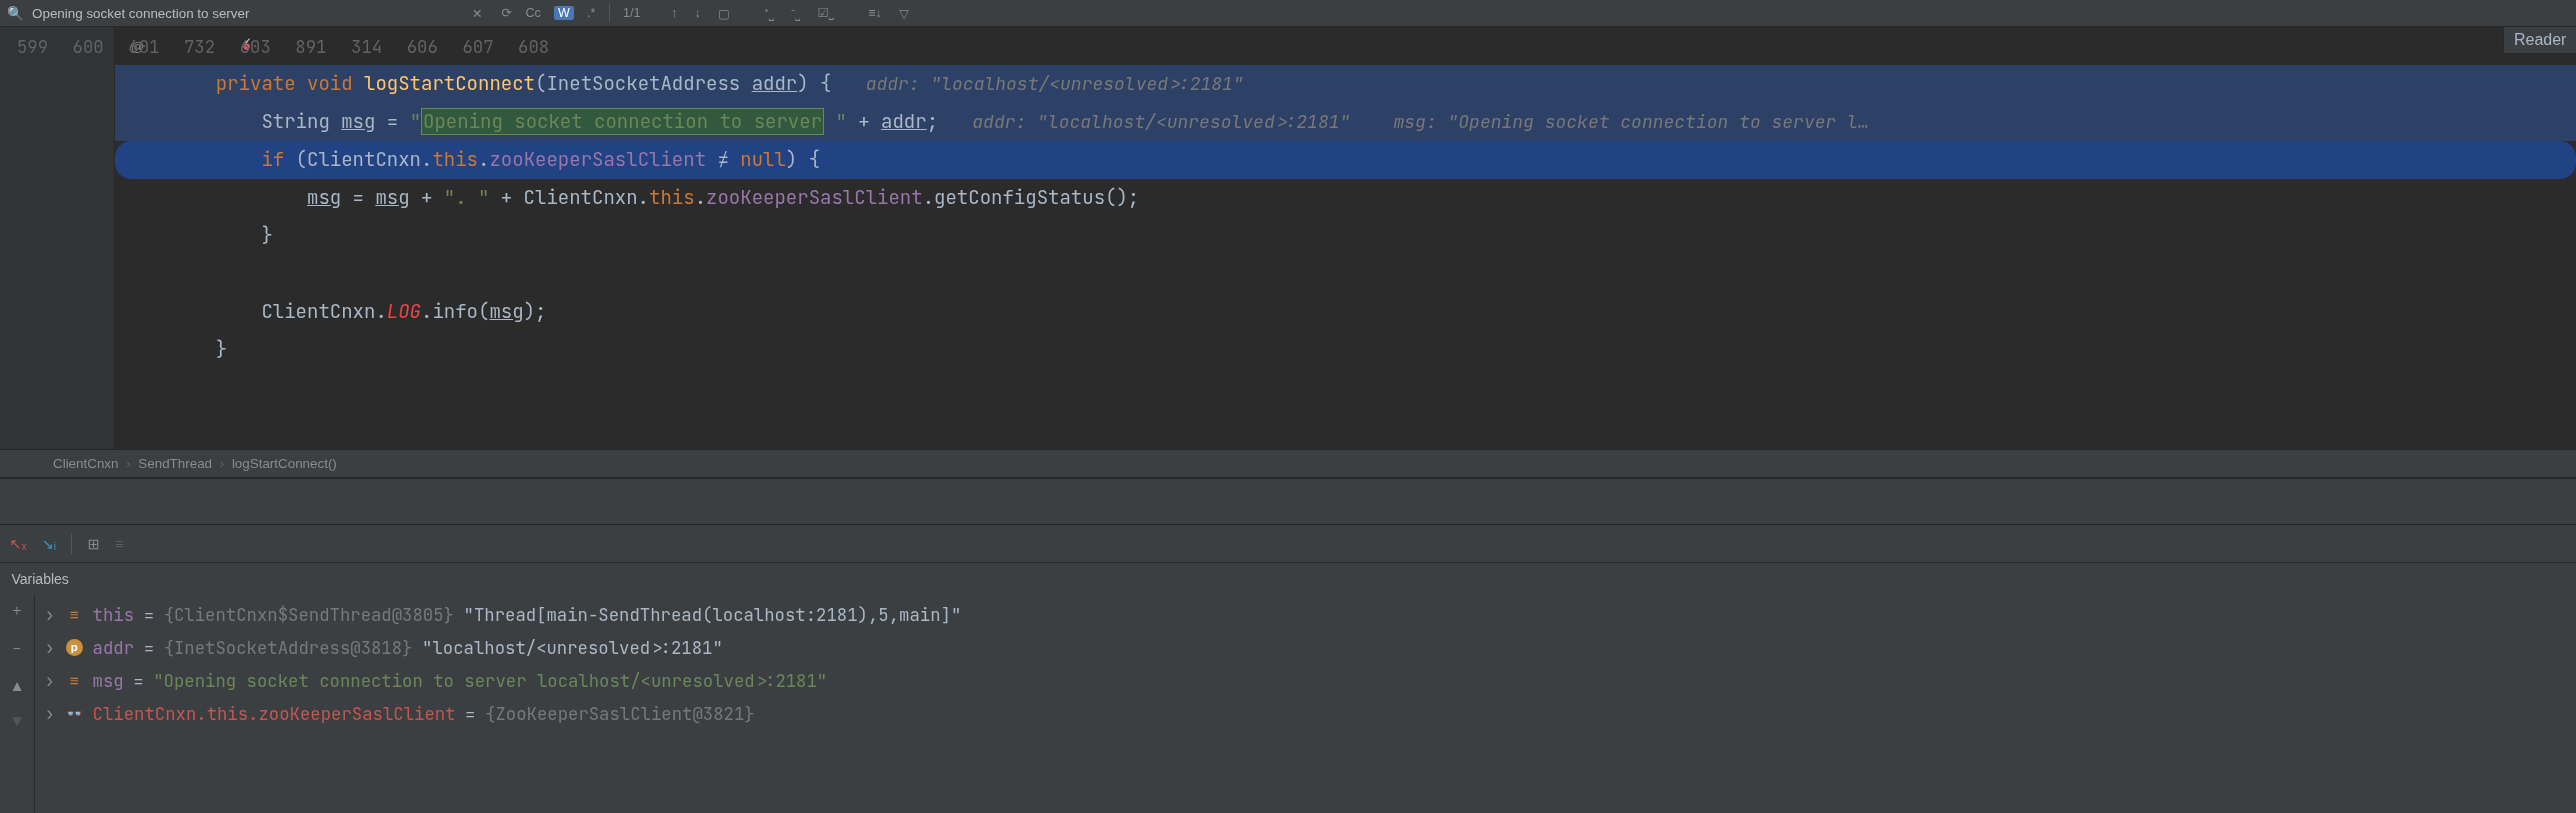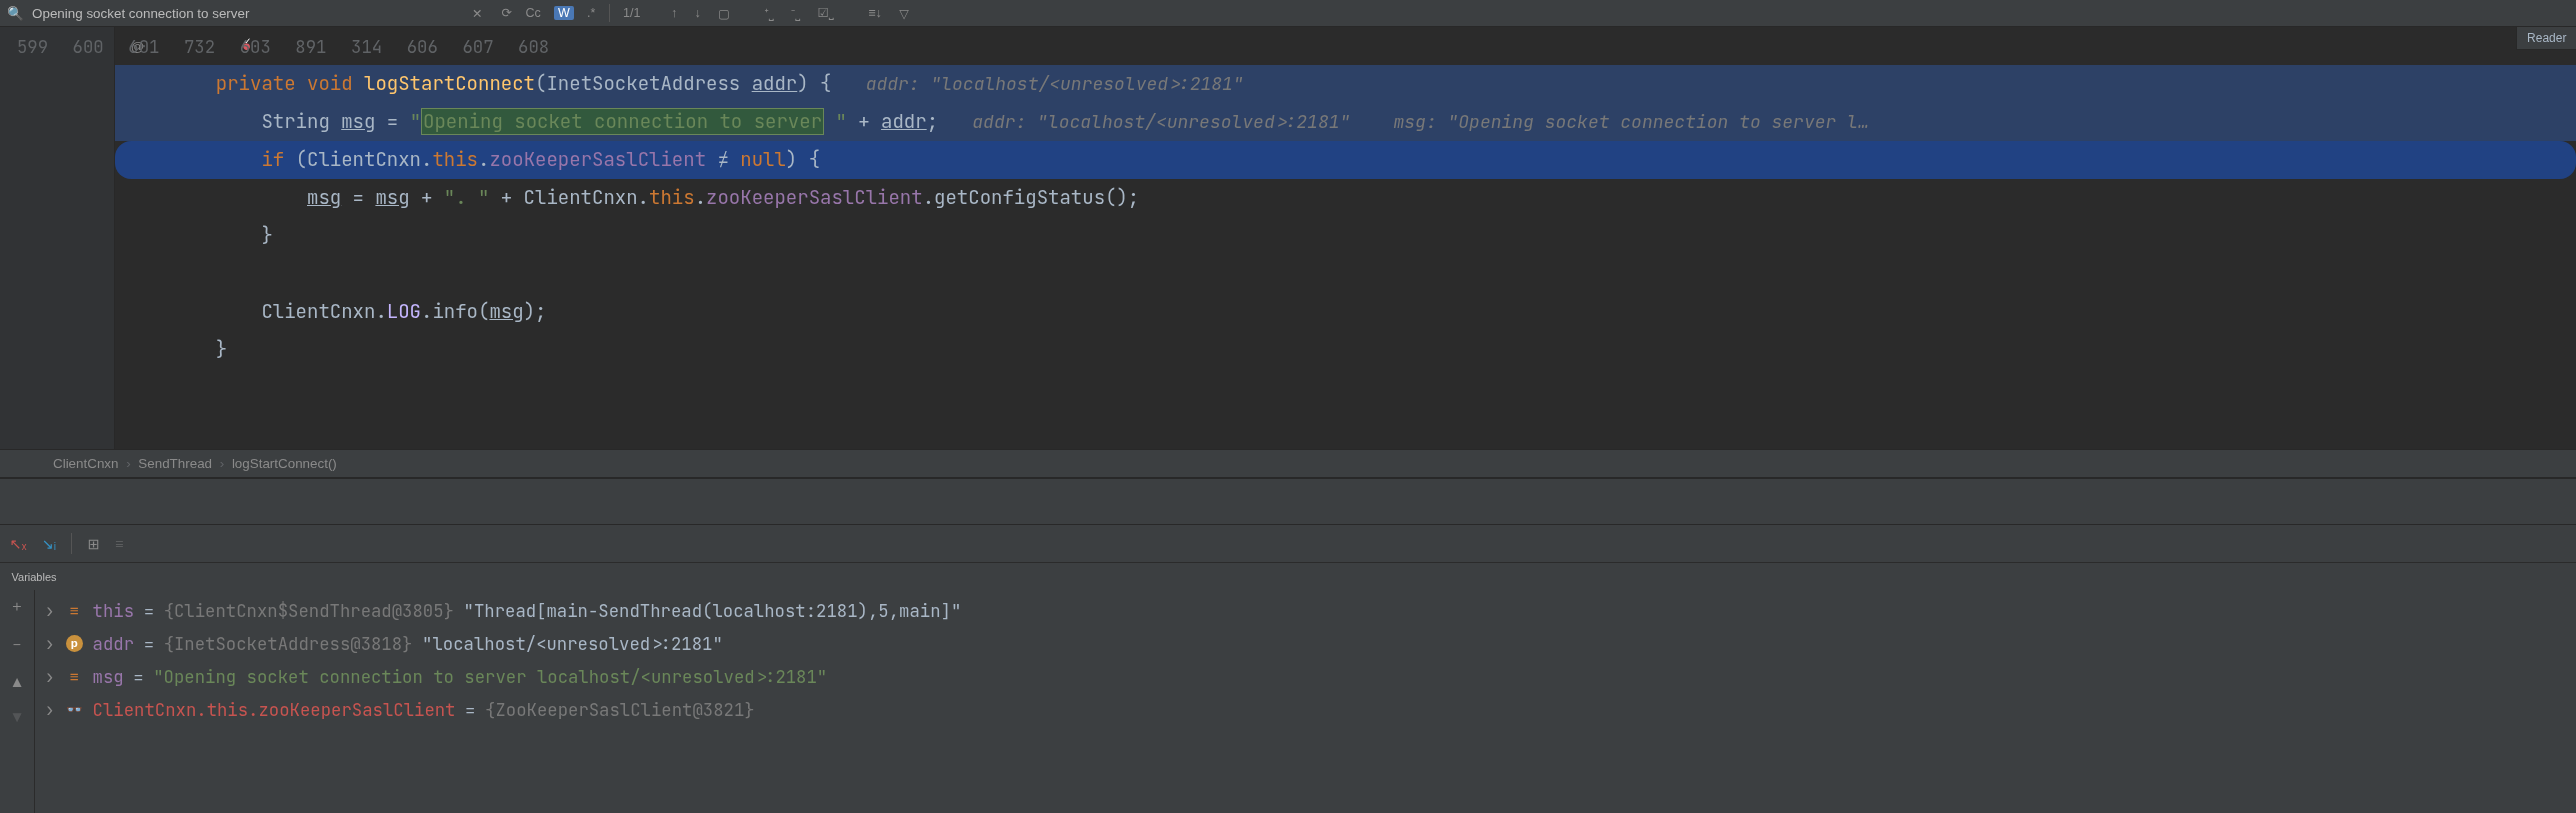--- a/index.html
+++ b/index.html
@@ -65,46 +65,46 @@
 
     
     .kw { color: #cc7832; }
     .type { color: #a9b7c6; }
     .method { color: #ffc66d; }
     .param-type { color: #a9b7c6; }
     .str { color: #6a8759; }
     .str-highlight { background: #32593d; border: 1px solid #6a8759; padding: 0 1px; }
     .field { color: #9876aa; }
     .this { color: #cc7832; }
-    .static { color: #c4b5fd; }
+    .static { color: #ef4444; font-style: italic; }
     .null { color: #cc7832; }
     .op { color: #a9b7c6; }
     .inlay { color: #787878; font-style: italic; font-size: 18px; }
     .underline { text-decoration: underline; }
 
-    .reader-tab { position: absolute; top: 0; right: 0; background: #3c3f41; color: #a9b7c6; padding: 3.8px 9.6px; font-size: 12px; border-left: 1px solid #282828; border-bottom: 1px solid #282828; }
+    .reader-tab { position: absolute; top: 0; right: 0; background: #3c3f41; color: #a9b7c6; padding: 3.8px 9.6px; font-size: 16px; border-left: 1px solid #282828; border-bottom: 1px solid #282828; }
 
     
     .breadcrumb {
       height: 29px; background: #3c3f41; display: flex; align-items: center; padding-left: 53px;
       border-top: 1px solid #282828; border-bottom: 1px solid #282828; color: #8a8a8a; font-size: 13.4px;
       gap: 7.7px;
     }
     .breadcrumb .chev { color: #606366; }
 
     
     .debug-panel { background: #3c3f41; height: 336px; border-top: 1px solid #282828; display: flex; flex-direction: column; }
     .debug-blank { height: 46px; background: #3c3f41; border-top: 1px solid #282828; }
     .debug-toolbar { display: flex; align-items: center; height: 38px; padding: 0 9.6px; gap: 15.3px; border-bottom: 1px solid #2b2b2b; }
     .debug-toolbar span { color: #8a8a8a; cursor: pointer; font-size: 14.4px; }
     .debug-toolbar .step-red { color: #c75450; }
     .debug-toolbar .step-blue { color: #3592c4; }
     .debug-toolbar .tb-sep { width: 1px; height: 21px; background: #555; }
 
-    .vars-header { padding: 7.7px 11.5px; color: #bbbbbb; font-size: 11px; }
+    .vars-header { padding: 7.7px 11.5px; color: #bbbbbb; font-size: 14px; }
     .vars-body { display: flex; flex: 1; }
     .vars-side { width: 35px; display: flex; flex-direction: column; align-items: center; padding-top: 5.8px; gap: 17.3px; border-right: 1px solid #2b2b2b; }
     .vars-side span { color: #8a8a8a; cursor: pointer; font-size: 15.3px; }
     .vars-list { flex: 1; padding: 3.8px 9.6px; font-family: "JetBrains Mono", Consolas, monospace; font-size: 17.3px; line-height: 33px; }
     .var-row { display: flex; align-items: center; gap: 9.6px; height: 33px; }
     .chev-right { color: #8a8a8a; width: 11.5px; }
     .var-icon { width: 17.3px; height: 17.3px; display: inline-flex; align-items: center; justify-content: center; font-size: 11.5px; color: #fff; border-radius: 1.9px; font-family: Arial; font-weight: bold; }
     .ic-obj { color: #cc7832; font-size: 15.3px; }
     .ic-p { background: #c9913d; border-radius: 50%; }
     .ic-glasses { color: #8a8a8a; font-size: 13.4px; }

